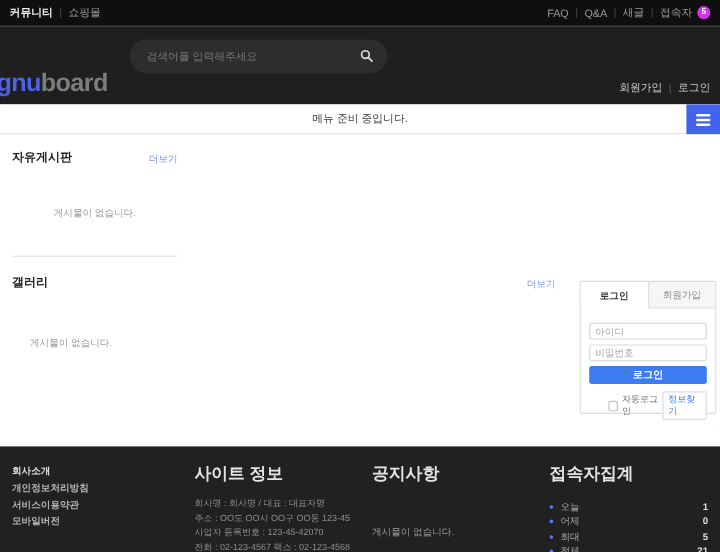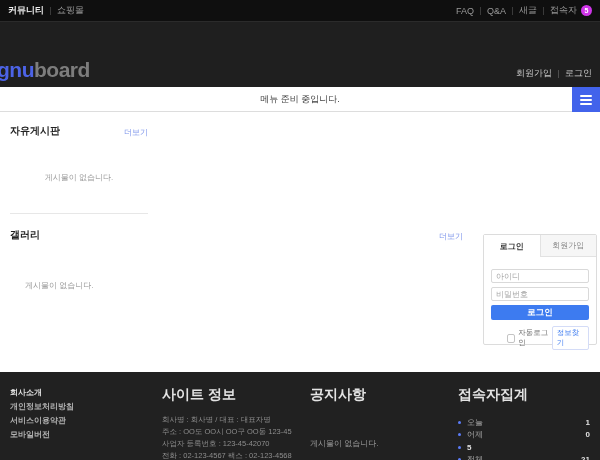--- a/index.html
+++ b/index.html
@@ -122,20 +122,31 @@
       <span class="tb-sep"></span>
       <a class="tb-link">접속자</a>
       <span class="visitor-badge">5</span>
     </div>
   </div>
 
   <div class="header">
     <div class="logo">
       <span class="gnu">gnu</span><span class="board">board</span>
     </div>
+    <div class="search-pill">
+      <input class="search-input" type="text" placeholder="검색어를 입력해주세요" style="">
+      <button class="search-btn">
+        <span>
+          <svg width="11" height="11" viewBox="0 0 11 11">
+            <circle cx="4.5" cy="4.5" r="3.2" fill="none" stroke="#dedede" stroke-width="1.4"></circle>
+            <line x1="7" y1="7" x2="10" y2="10" stroke="#dedede" stroke-width="1.4" stroke-linecap="round"></line>
+          </svg>
+        </span>
+      </button>
+    </div>
     <div class="hdr-links">
       <a class="hdr-link">회원가입</a>
       <span class="hdr-sep"></span>
       <a class="hdr-link">로그인</a>
     </div>
   </div>
 
   <div class="menubar">
     <span class="menubar-msg">메뉴 준비 중입니다.</span>
     <button class="menu-toggle">
@@ -217,20 +228,21 @@
           <span class="vis-label">오늘</span>
           <span class="vis-value">1</span>
         </div>
         <div class="vis-row">
           <span class="vis-dot"></span>
           <span class="vis-label">어제</span>
           <span class="vis-value">0</span>
         </div>
         <div class="vis-row">
           <span class="vis-dot"></span>
+          <span class="vis-label">최대</span>
           <span class="vis-value">5</span>
         </div>
         <div class="vis-row">
           <span class="vis-dot"></span>
           <span class="vis-label">전체</span>
           <span class="vis-value">21</span>
         </div>
       </div>
     </div>
 

